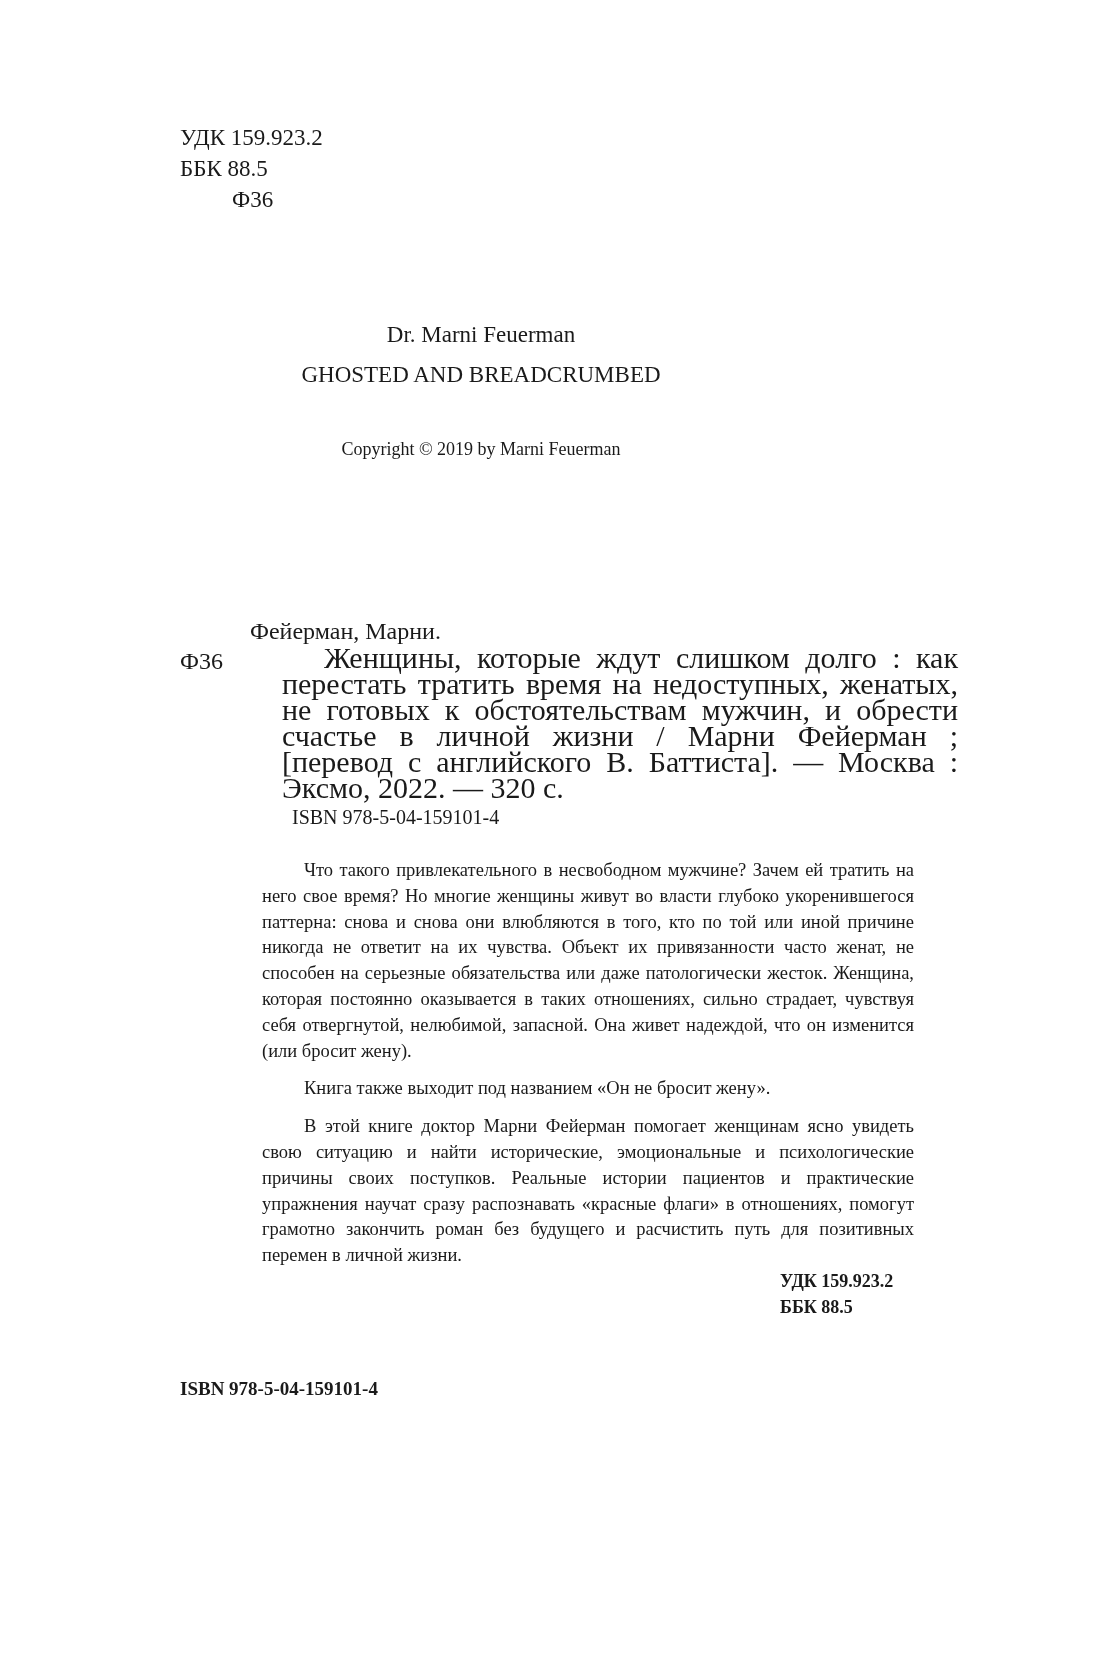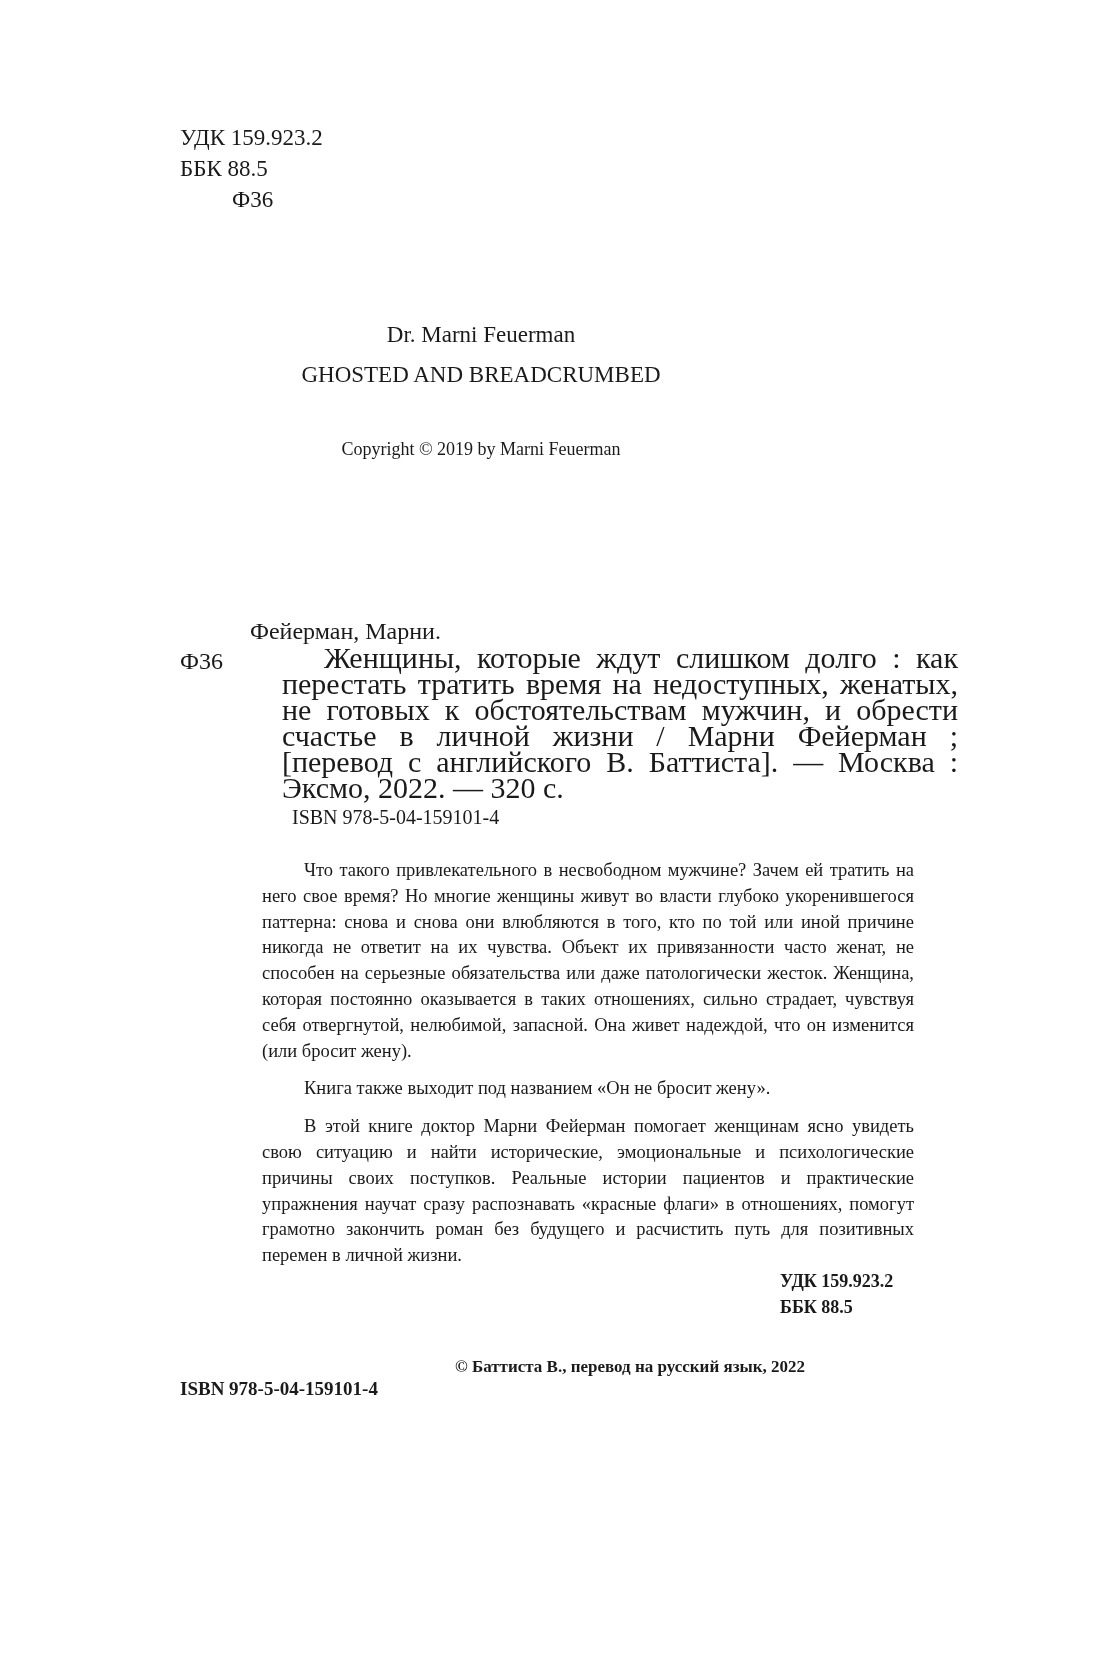--- a/index.html
+++ b/index.html
@@ -48,15 +48,14 @@
   <p>Книга также выходит под названием «Он не бросит жену».</p>
   <p>В этой книге доктор Марни Фейерман помогает женщинам ясно увидеть свою ситуацию и найти исторические, эмоциональные и психологические причины своих поступков. Реальные истории пациентов и практические упражнения научат сразу распознавать «красные флаги» в отношениях, помогут грамотно закончить роман без будущего и расчистить путь для позитивных перемен в личной жизни.</p>
 </div>
 
 <div class="abs udk-right">
   <div>УДК 159.923.2</div>
   <div>ББК 88.5</div>
 </div>
 
 <div class="abs rights">
-  <div>© Баттиста В., перевод на русский язык, 2022</div>
 </div>
 <div class="abs isbn-bottom">ISBN 978-5-04-159101-4</div>
 
 </body></html>

